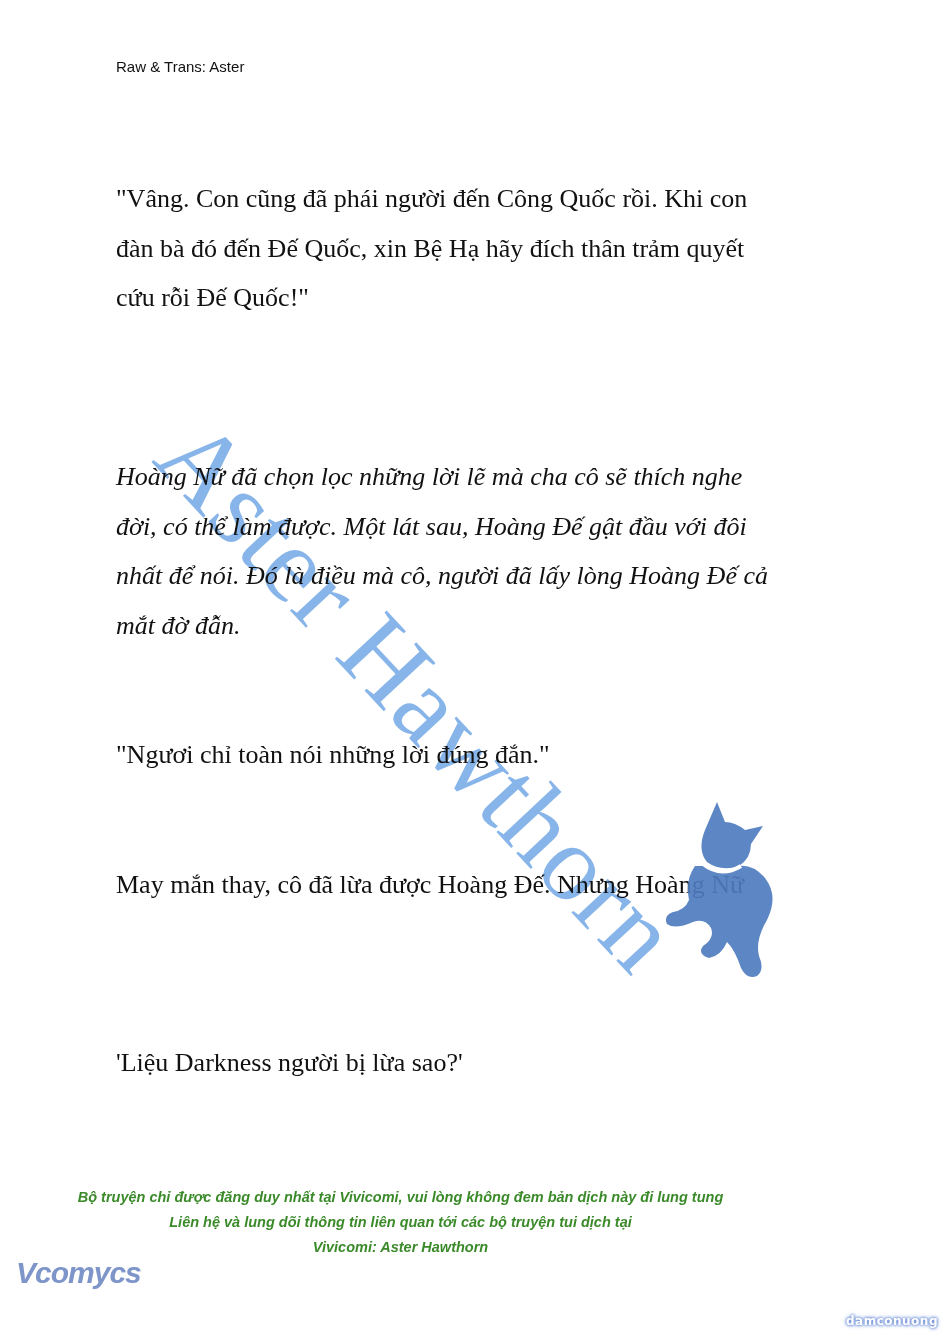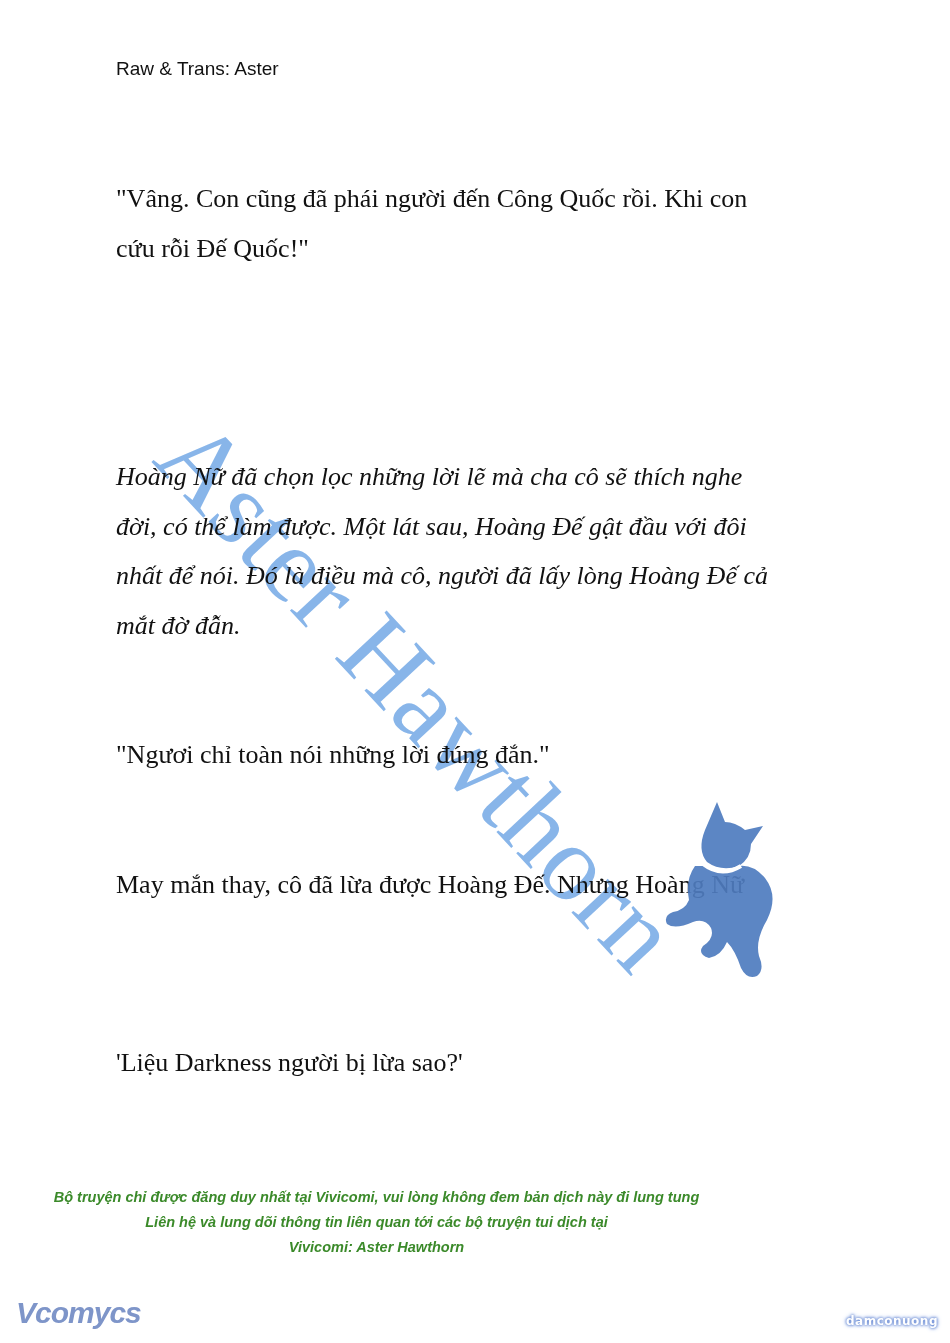--- a/index.html
+++ b/index.html
@@ -1,21 +1,21 @@
 <!DOCTYPE html>
 <html><head>
   <meta charset="utf-8">
   <style>
     html, body { margin: 0; padding: 0; }
     body {
       width: 950px; height: 1343px; background: #ffffff; position: relative; overflow: hidden;
     }
     .header {
       position: absolute; left: 116px; top: 58px;
-      font-family: "Liberation Sans", sans-serif; font-size: 19px; color: #111;
+      font-family: "Liberation Sans", sans-serif; font-size: 15px; color: #111;
     }
     .para {
       position: absolute; left: 116px; width: 730px;
       font-family: "Liberation Serif", serif; font-size: 26px; line-height: 49.5px; color: #111;
       margin: 0;
     }
     .p1 { top: 174px; }
     .p2 { top: 452px; font-style: italic; }
     .p3 { top: 730px; }
     .p4 { top: 860px; }
@@ -26,45 +26,46 @@
       font-family: "Liberation Serif", serif; font-size: 108px; color: #74a9e6;
       opacity: 0.85; white-space: nowrap; transform-origin: 0 0;
       transform: rotate(47deg) translate(0,-140px); letter-spacing: 1px;
       pointer-events: none; z-index: 1;
     }
     .text-layer { position: relative; z-index: 2; }
     .cat { position: absolute; left: 655px; top: 800px; width: 125px; height: 180px; z-index: 3; }
     .footer {
       position: absolute; left: 0; width: 753px; top: 1185px; text-align: center;
       font-family: "Liberation Sans", sans-serif; font-style: italic; font-weight: bold;
-      font-size: 14.5px; line-height: 25px; color: #3b8a2a;
+      font-size: 14.5px; line-height: 25px; color: #3b8a2a; padding-left: 24px;
     }
     .footer div { display: block; }
     .logo-left {
-      position: absolute; left: 16px; top: 1296px;
+      position: absolute; left: 16px; top: 1256px;
       font-family: "Liberation Sans", sans-serif; font-style: italic; font-weight: bold;
       font-size: 30px; color: #7e95c9; letter-spacing: -1px;
     }
     .logo-right {
       position: absolute; right: 12px; top: 1314px;
       font-family: "DejaVu Sans", sans-serif; font-weight: bold; font-size: 12px;
       color: #ffffff; letter-spacing: 0.5px;
       text-shadow: 0 0 3px #6f8fd6, 0 0 3px #6f8fd6, 0 0 5px #8aa6e0;
     }
   </style>
 </head>
 <body>
 
 <div class="header">Raw &amp; Trans: Aster</div>
 
 <div class="watermark">Aster Hawthorn</div>
 
 <div class="text-layer">
   <div class="para p1">
     <span class="line">"Vâng. Con cũng đã phái người đến Công Quốc rồi. Khi con</span>
+    <span class="line">đàn bà đó đến Đế Quốc, xin Bệ Hạ hãy đích thân trảm quyết</span>
     <span class="line">cứu rỗi Đế Quốc!"</span>
   </div>
   <div class="para p2">
     <span class="line">Hoàng Nữ đã chọn lọc những lời lẽ mà cha cô sẽ thích nghe</span>
     <span class="line">đời, có thể làm được. Một lát sau, Hoàng Đế gật đầu với đôi</span>
     <span class="line">nhất để nói. Đó là điều mà cô, người đã lấy lòng Hoàng Đế cả</span>
     <span class="line">mắt đờ đẫn.</span>
   </div>
   <div class="para p3">
     <span class="line">"Ngươi chỉ toàn nói những lời đúng đắn."</span>

